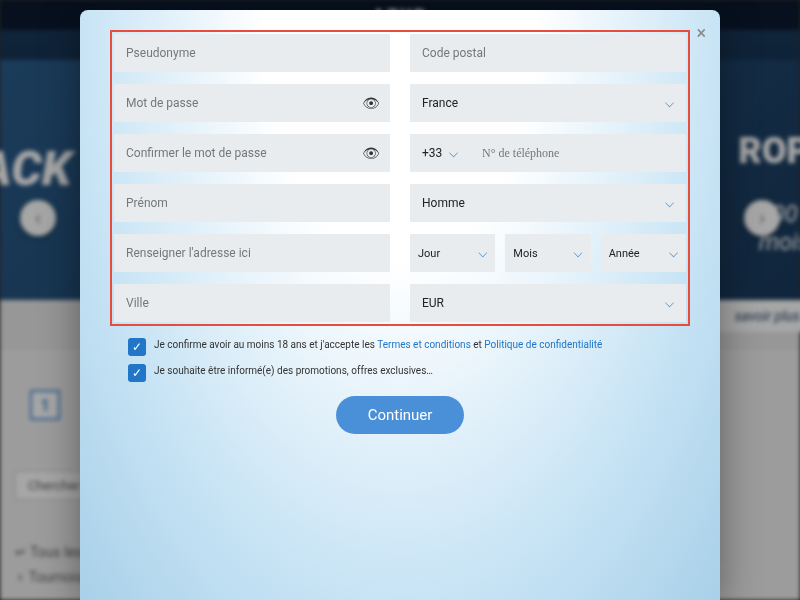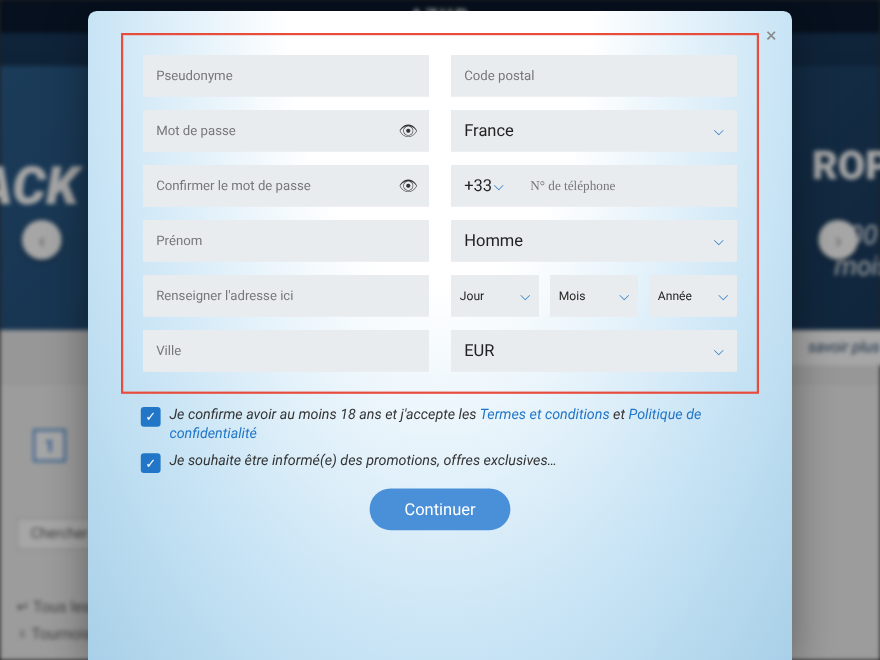--- a/index.html
+++ b/index.html
@@ -17,40 +17,40 @@
 .bg-lower { position: absolute; bottom: 0; left: 0; right: 0; height: 250px; background: #f0f0f0; }
 .bg-search { position: absolute; bottom: 100px; left: 15px; background: #fff; border: 1px solid #ccc; padding: 6px 12px; font-size: 13px; color: #666; }
 .bg-tabs { position: absolute; bottom: 40px; left: 15px; font-size: 14px; color: #666; }
 .bg-tab2 { position: absolute; bottom: 15px; left: 15px; font-size: 14px; color: #666; }
 .bg-card { position: absolute; bottom: 180px; left: 30px; width: 30px; height: 30px; background: #fff; border: 2px solid #4a90d9; display: flex; align-items: center; justify-content: center; color: #4a90d9; font-weight: bold; }
 
 .overlay { position: absolute; inset: 0; background: rgba(0,0,0,0.35); }
 .modal { position: absolute; top: 10px; left: 80px; right: 80px; bottom: 0; background: radial-gradient(ellipse at center top, #fff 30%, #c8e4f5 70%, #a8d0e8 100%); border-radius: 8px 8px 0 0; padding: 20px 30px 10px; box-shadow: 0 10px 40px rgba(0,0,0,0.4); }
 .close { position: absolute; top: 12px; right: 14px; color: #888; font-size: 18px; cursor: pointer; background: none; border: none; }
 .title { text-align: center; font-size: 30px; font-weight: 400; color: #222; margin-bottom: 18px; }
-.form-box { border: 2px solid #e74c3c; padding: 18px; display: flex; gap: 20px; background: transparent; }
+.form-box { border: 2px solid #e74c3c; padding: 2px; display: flex; gap: 20px; background: transparent; }
 .col { flex: 1; display: flex; flex-direction: column; gap: 12px; }
 .field { position: relative; }
 .inp { width: 100%; height: 38px; background: #e9ecef; border: none; padding: 0 12px; font-size: 12px; color: #333; }
 .inp::placeholder { color: #777; font-size: 12px; }
 .sel { width: 100%; height: 38px; background: #e9ecef; border: none; padding: 0 12px; font-size: 13px; color: #222; display: flex; align-items: center; justify-content: space-between; cursor: pointer; }
-.sel span:first-child { font-size: 15px; }
+.sel span:first-child { font-size: 12px; }
 .chev { color: #2176c7; font-size: 12px; }
 .eye { position: absolute; right: 10px; top: 50%; transform: translateY(-50%); color: #333; font-size: 14px; cursor: pointer; }
 .phone-row { display: flex; }
 .phone-code { width: 60px; }
 .phone-num { flex: 1; font-family: Liberation Serif, serif; }
 .dob-row { display: flex; gap: 10px; }
 .dob-row .sel { flex: 1; padding: 0 8px; }
 .dob-row .sel span:first-child { font-size: 11px; }
 
 .checks { margin-top: 12px; padding: 0 18px; }
 .check-row { display: flex; align-items: flex-start; gap: 8px; margin-bottom: 8px; }
 .cbx { width: 18px; height: 18px; background: #2176c7; border-radius: 3px; display: flex; align-items: center; justify-content: center; color: #fff; font-size: 12px; flex-shrink: 0; cursor: pointer; }
-.check-text { font-size: 13px; color: #333; line-height: 1.3; font-style: italic; }
+.check-text { font-size: 10px; color: #333; line-height: 1.3; }
 .link { color: #2176c7; cursor: pointer; }
 .continue { display: block; margin: 14px auto 0; background: #4a90d9; color: #fff; border: none; padding: 10px 32px; border-radius: 20px; font-size: 15px; cursor: pointer; }
 </style>
 </head>
 <body>
 
 <div class="bg">
   <div class="bg-nav"></div>
   <div class="bg-logo">AZUR</div>
   <div class="bg-banner"></div>

